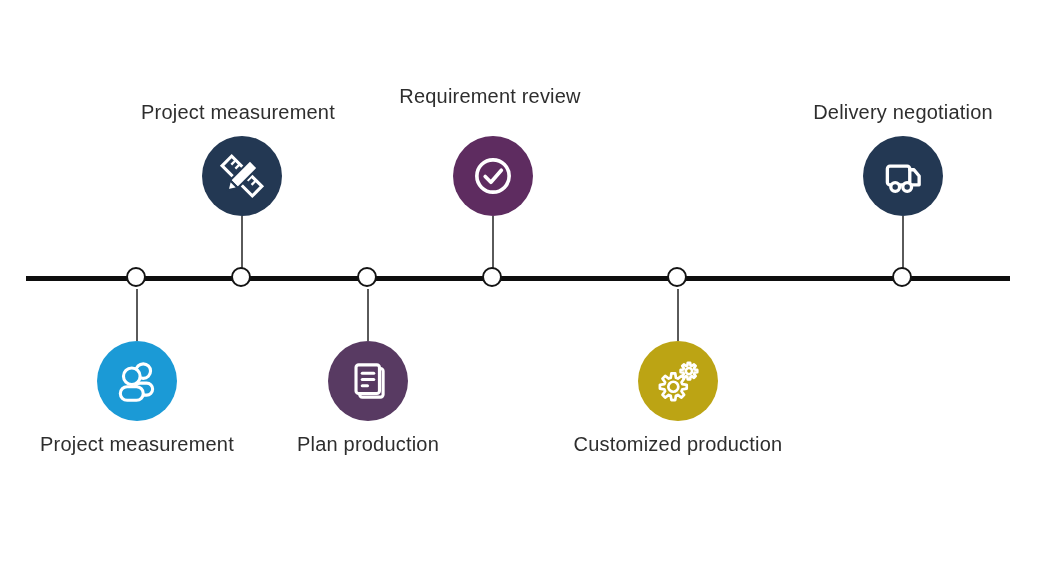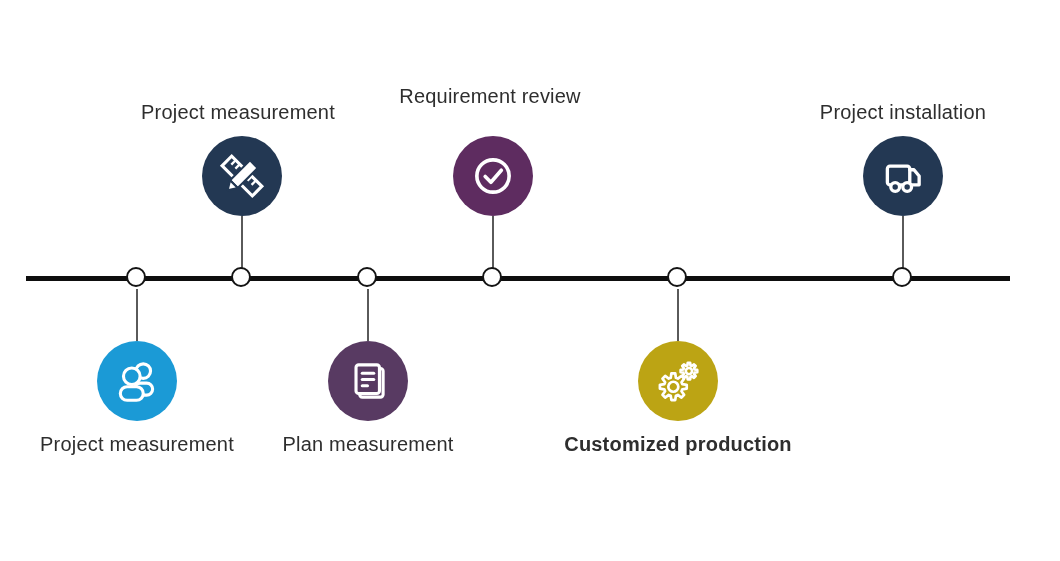--- a/index.html
+++ b/index.html
@@ -30,21 +30,21 @@
   .s2-node{left:231px;} .s2-conn{left:241px;top:216px;height:52px;}
   .s2-bubble{left:202px;top:136px;} .s2-label{left:238px;top:101px;}
   
   .s3-node{left:357px;} .s3-conn{left:367px;top:289px;height:52px;}
   .s3-bubble{left:328px;top:341px;} .s3-label{left:368px;top:433px;}
   
   .s4-node{left:482px;} .s4-conn{left:492px;top:216px;height:52px;}
   .s4-bubble{left:453px;top:136px;} .s4-label{left:490px;top:85px;}
   
   .s5-node{left:667px;} .s5-conn{left:677px;top:289px;height:52px;}
-  .s5-bubble{left:638px;top:341px;} .s5-label{left:678px;top:433px;font-weight:bold;}
+  .s5-bubble{left:638px;top:341px;} .s5-label{left:678px;top:433px;}
   
   .s6-node{left:892px;} .s6-conn{left:902px;top:216px;height:52px;}
   .s6-bubble{left:863px;top:136px;} .s6-label{left:903px;top:101px;}
 </style>
 </head>
 <body>
 
 <div class="canvas" style="color: rgb(46, 46, 46);">
 
   <div class="tl-line" style="background-color: rgb(14, 14, 14);"></div>
@@ -97,21 +97,21 @@
       <svg viewBox="0 0 48 48">
         <g stroke="#fff" stroke-width="3" fill="none" stroke-linecap="round" stroke-linejoin="round">
           <rect x="16" y="12" width="22.5" height="27.5" rx="2.5"></rect>
           <rect x="12.5" y="8.5" width="22.5" height="27.5" rx="2.5" fill="var(--c)"></rect>
           <line x1="18.5" y1="16.5" x2="29.5" y2="16.5"></line>
           <line x1="18.5" y1="22.5" x2="29.5" y2="22.5"></line>
           <line x1="18.5" y1="28.5" x2="23.5" y2="28.5"></line>
         </g>
       </svg>
     </div>
-    <div class="label s3-label">Plan measurement</div>
+    <div class="label s3-label">Plan production</div>
   </div>
 
   <div>
     <div class="connector s4-conn"></div>
     <div class="node s4-node"></div>
     <div class="bubble s4-bubble" style="--c: #5e2c60;">
       <svg viewBox="0 0 48 48">
         <g stroke="#fff" stroke-width="3.5" fill="none" stroke-linecap="round" stroke-linejoin="round">
           <circle cx="24" cy="24" r="15.5"></circle>
           <path d="M16.5 24.5 L22 30 L32 18.5"></path>
@@ -157,16 +157,16 @@
     <div class="bubble s6-bubble" style="--c: #233853;">
       <svg viewBox="0 0 48 48">
         <g stroke="#fff" stroke-width="3.2" fill="none" stroke-linecap="round" stroke-linejoin="round">
           <rect x="9" y="14.5" width="21.5" height="18" rx="2.5"></rect>
           <path d="M30.5 18 h4 l5 6 v8.5 h-9"></path>
           <circle cx="16.5" cy="34.5" r="4.2" fill="var(--c)"></circle>
           <circle cx="28" cy="34.5" r="4.2" fill="var(--c)"></circle>
         </g>
       </svg>
     </div>
-    <div class="label s6-label">Project installation</div>
+    <div class="label s6-label">Delivery negotiation</div>
   </div>
 
 </div>
 
 </body></html>

